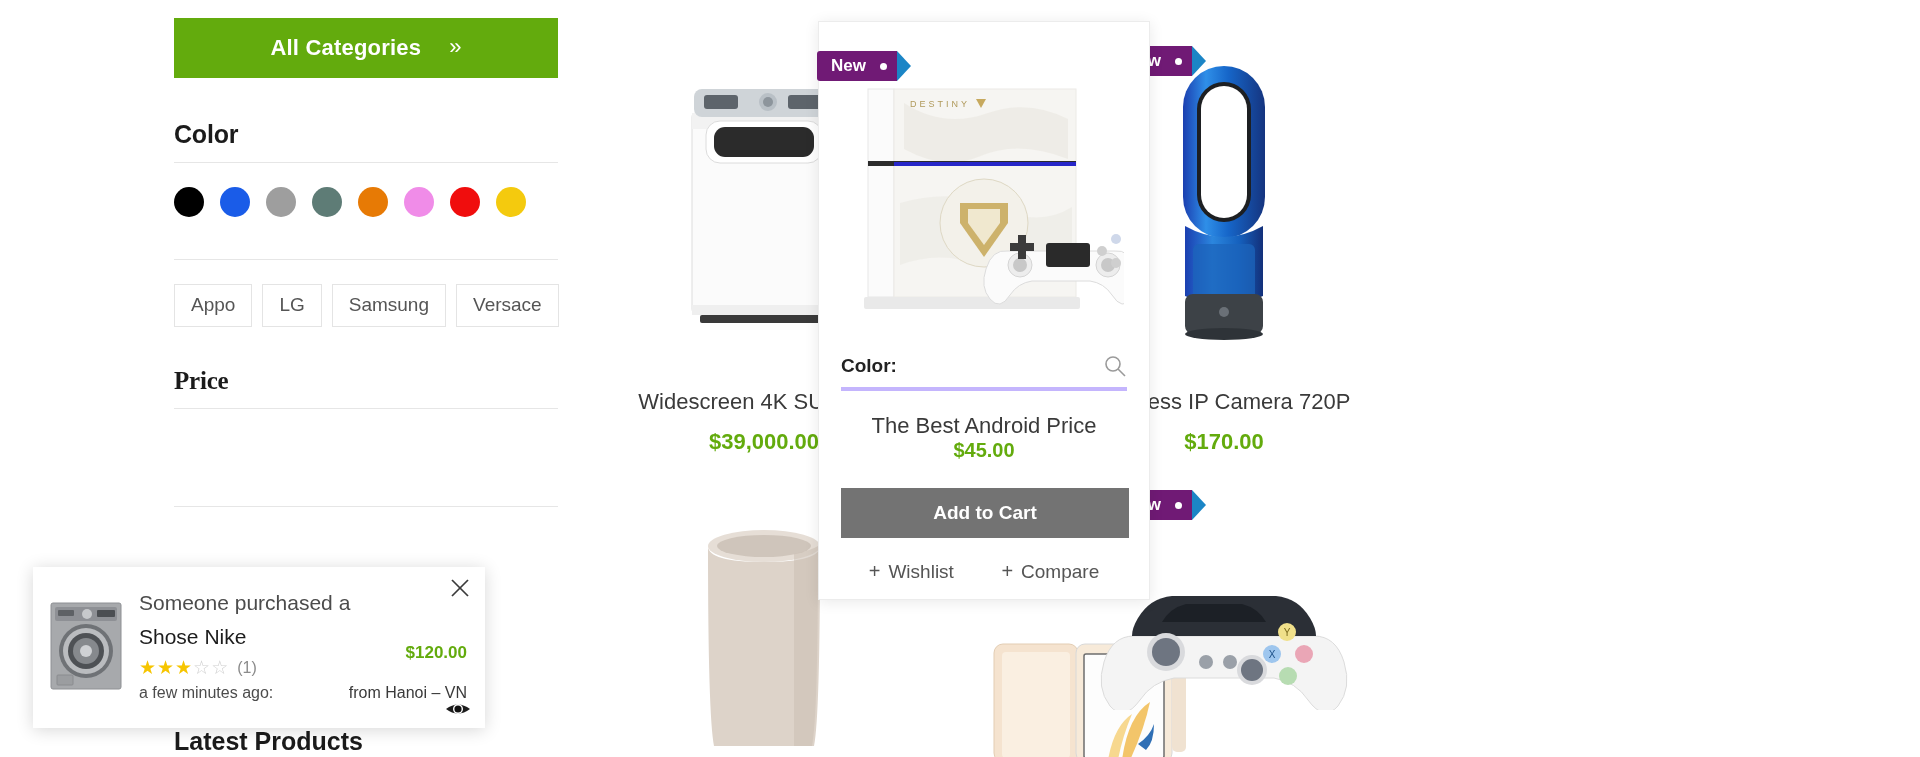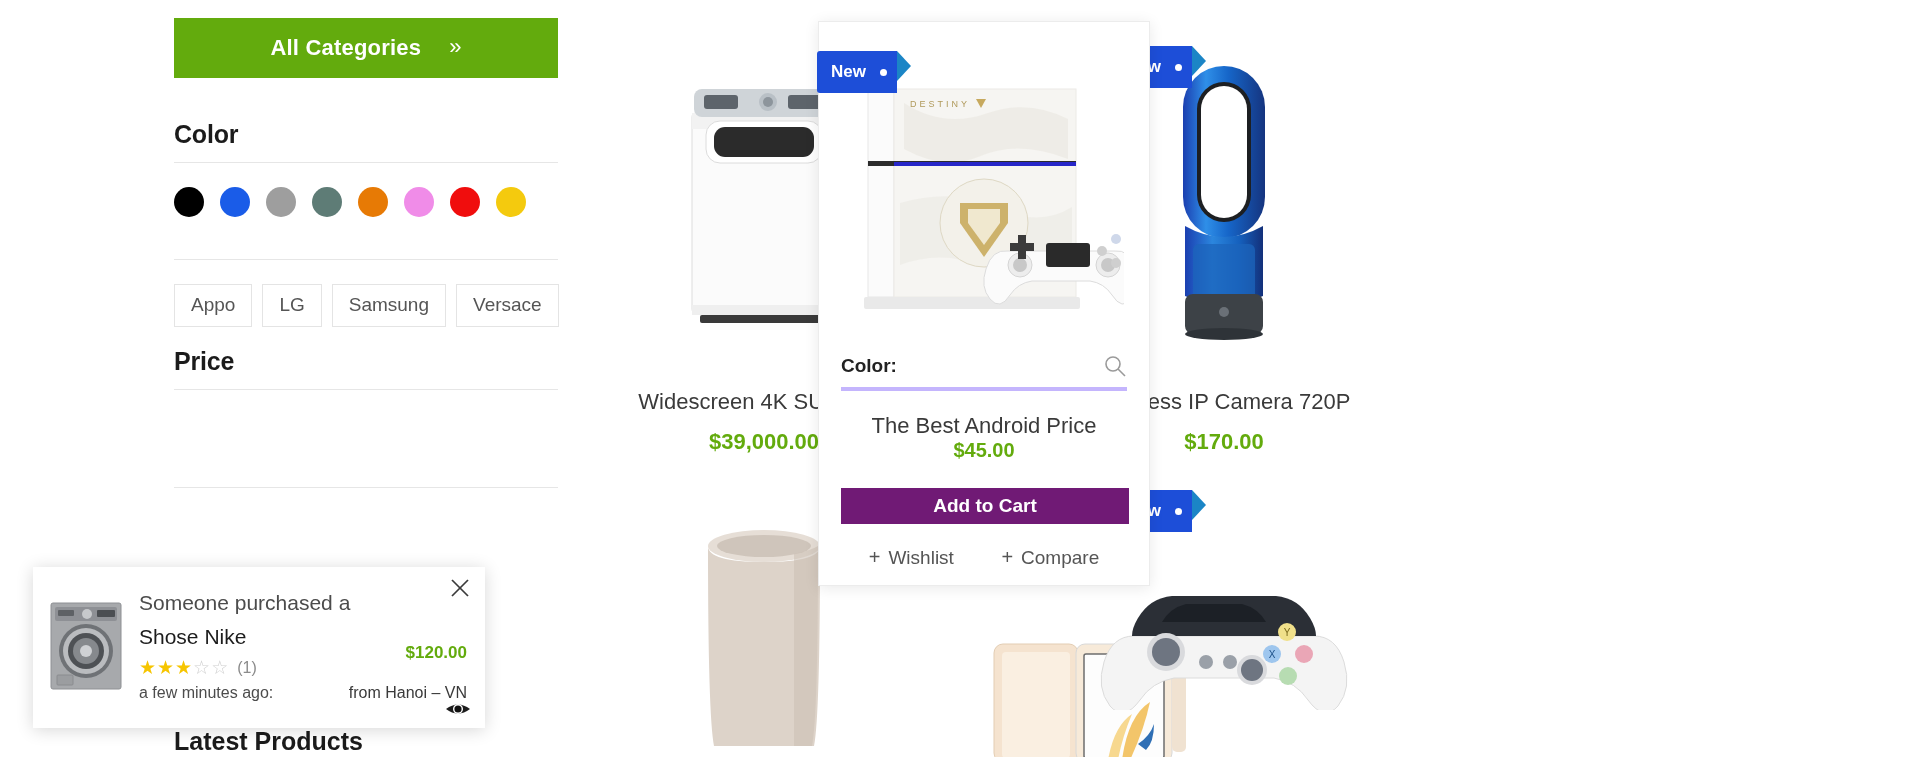--- a/index.html
+++ b/index.html
@@ -134,22 +134,22 @@
     font-weight: 700;
     color: #63ab0d;
     margin-top: 12px;
   }
 
   
   .badge {
     position: absolute;
     display: inline-flex;
     align-items: center;
-    height: 42px;
-    background: #1d4ed8;
+    height: 30px;
+    background: #701a75;
     color: #fff;
     font-size: 17px;
     font-weight: 700;
     padding: 0 10px 0 14px;
     border-radius: 3px 0 0 3px;
     z-index: 6;
   }
   .badge::after {
     content: "";
     position: absolute;
@@ -209,23 +209,23 @@
   .hc-price {
     text-align: center;
     font-size: 20px;
     font-weight: 700;
     color: #63ab0d;
     margin-top: 0;
   }
   .atc-btn {
     display: block;
     width: 288px;
-    height: 36px;
+    height: 50px;
     margin: 26px auto 0 auto;
-    background: #701a75;
+    background: #737373;
     color: #fff;
     font-size: 19px;
     font-weight: 700;
     border: none;
     cursor: pointer;
   }
   .hc-links {
     display: flex;
     justify-content: space-around;
     margin-top: 22px;
@@ -348,21 +348,21 @@
     <section class="facet" style="margin-top:42px;">
       <div class="facet-rule"></div>
       <div class="mfr-list">
         <button class="mfr-chip">Appo</button>
         <button class="mfr-chip">LG</button>
         <button class="mfr-chip">Samsung</button>
         <button class="mfr-chip">Versace</button>
       </div>
     </section>
 
-    <section class="facet" style="margin-top:20px;">
+    <section class="facet" style="margin-top:40px;font-family:Liberation Serif, serif;">
       <div class="facet-title">Price</div>
       <div class="facet-rule"></div>
       <div style="height:84px"></div>
       <div class="facet-rule"></div>
     </section>
   </aside>
 
   <div class="latest-title">Latest Products</div>
 
   <div class="grid">

